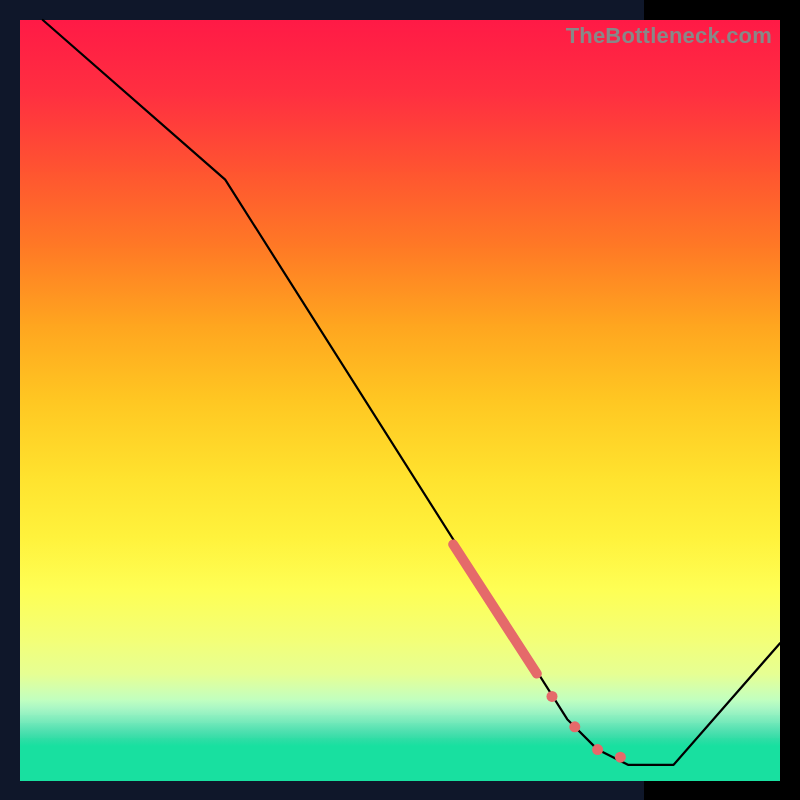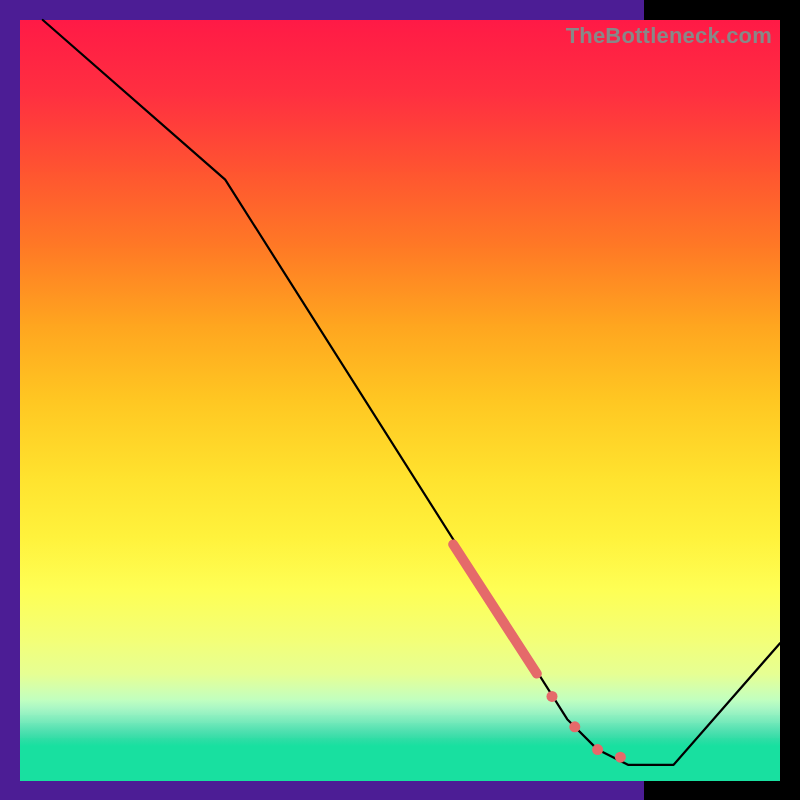--- a/index.html
+++ b/index.html
@@ -1,21 +1,21 @@
 <!DOCTYPE html>
 <html><head>
 <meta charset="utf-8">
 <style>
   * { margin: 0; padding: 0; box-sizing: border-box; }
   html, body { width: 800px; height: 800px; background: #000; overflow: hidden; }
   .stage {
     position: relative;
     width: 644px;
     height: 800px;
-    background: #4c1d95;
+    background: #0f172a;
   }
   .plot {
     position: absolute;
     left: 20px;
     top: 20px;
     width: 760px;
     height: 760px;
   }
   .gradient {
     position: absolute;

